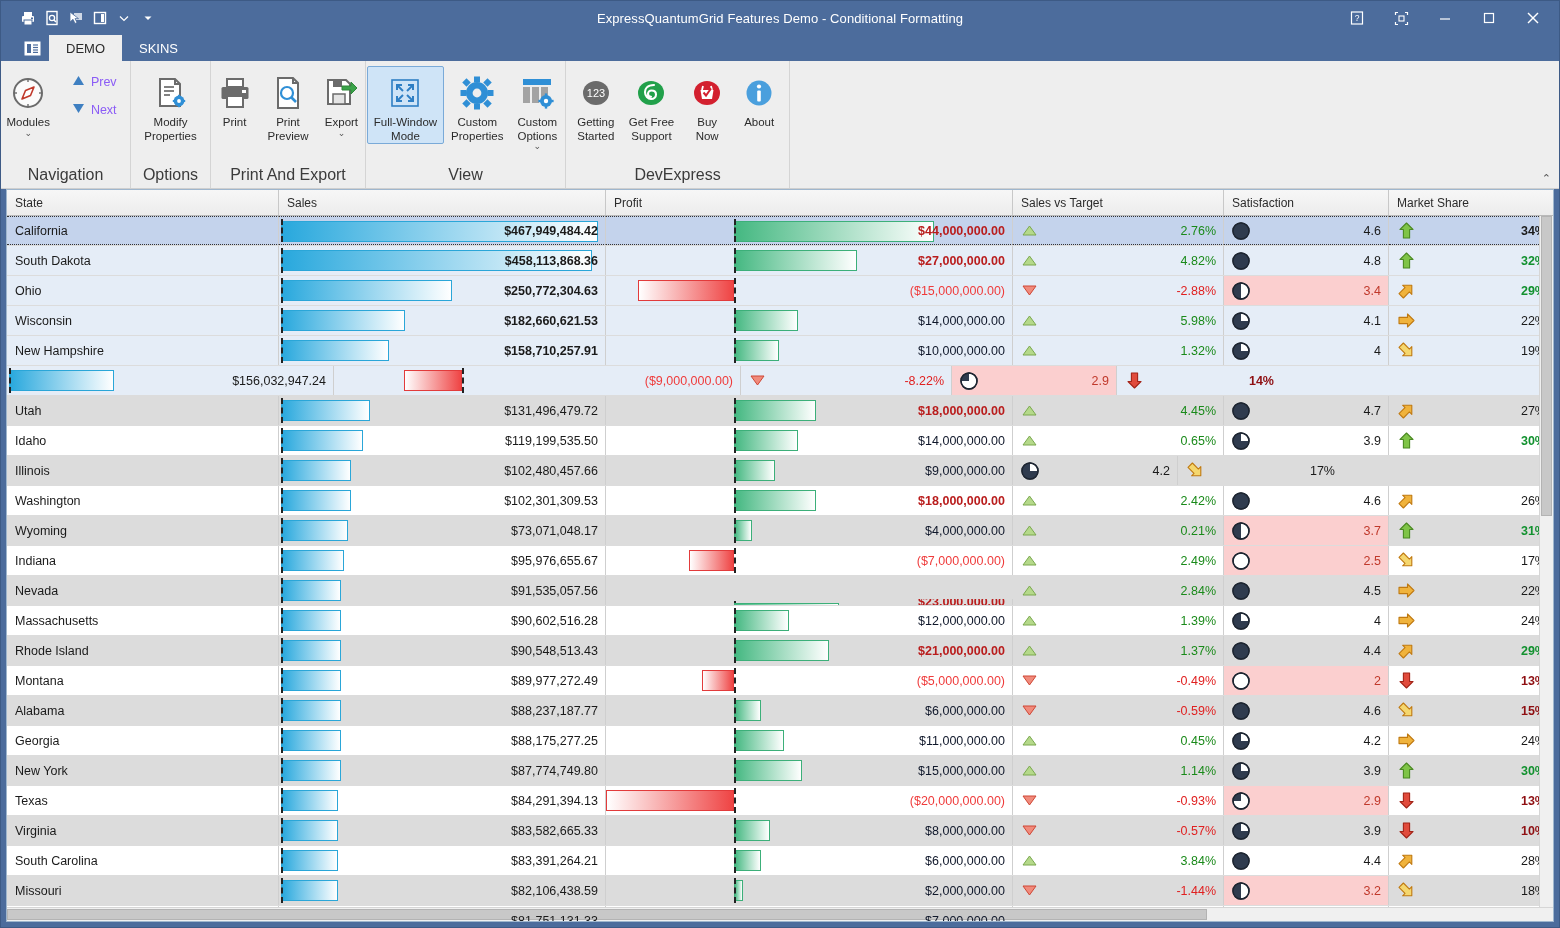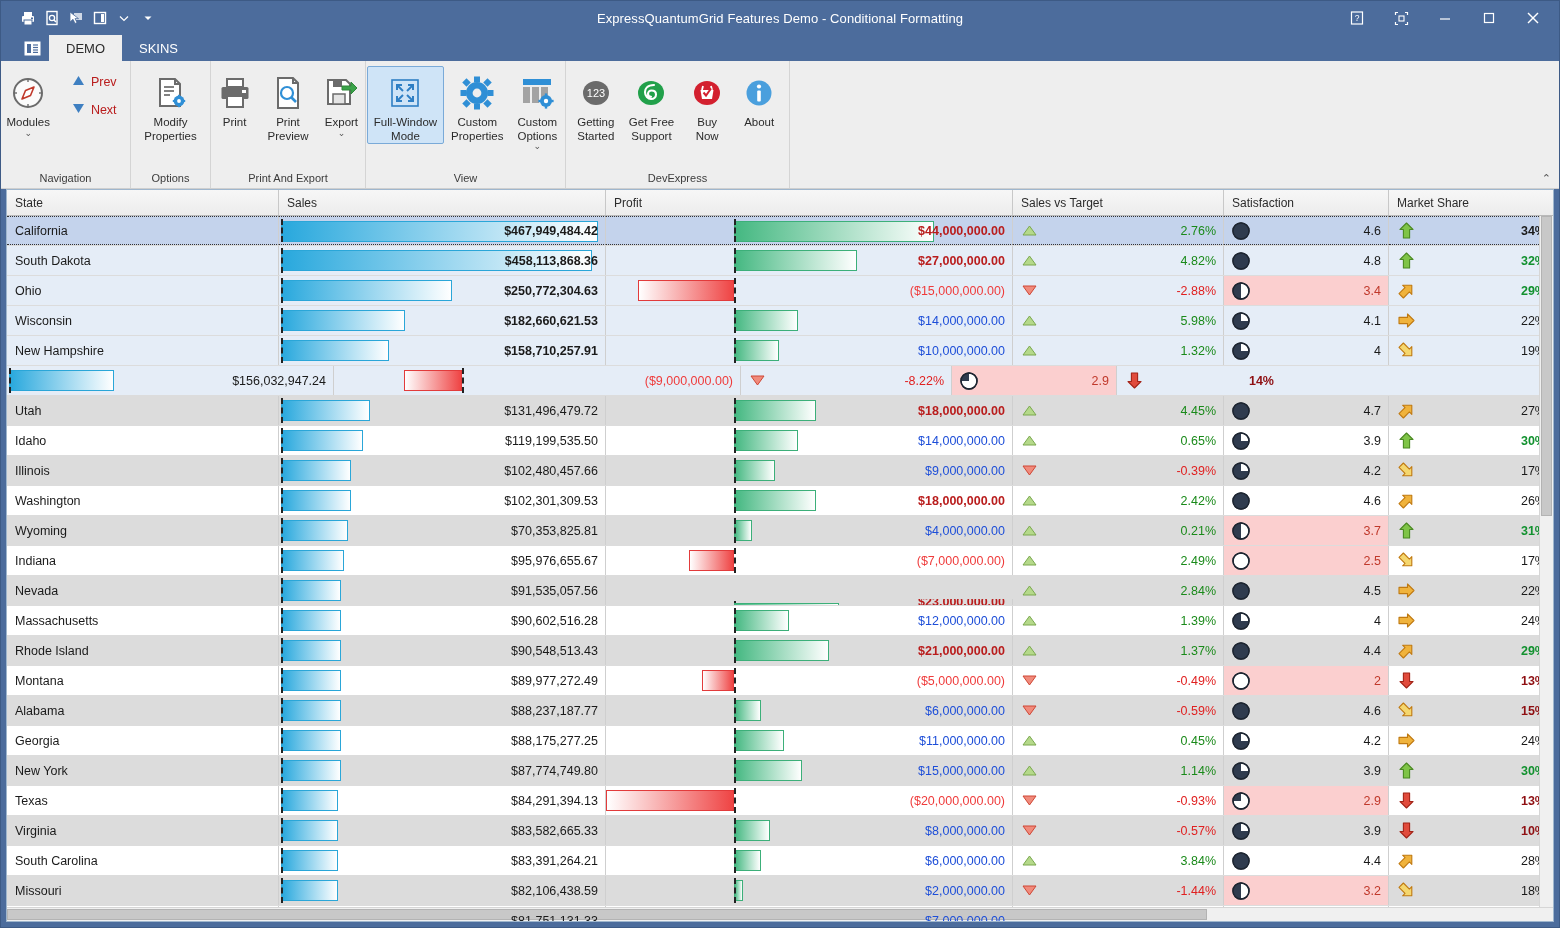--- a/index.html
+++ b/index.html
@@ -84,42 +84,42 @@
   .rgroup {
     display:flex; flex-direction:column;
     align-items:center; justify-content:flex-start;
     border-right:1px solid #d4d4d4;
     padding-top:5px;
     position:relative;
   }
   .rgroup:last-of-type { border-right:1px solid #d4d4d4; }
   .rgroup-items { display:flex; align-items:flex-start; height:102px; }
   .rgroup-label {
-    font-size:11px; color:#3b3b3b;
+    font-size:16px; color:#3b3b3b;
     text-align:center; width:100%;
     position:absolute; bottom:4px; left:0;
   }
 
   .rbtn {
     display:flex; flex-direction:column; align-items:center;
     padding:4px 6px 0; min-width:52px; cursor:default;
     border:1px solid transparent; border-radius:2px;
   }
   .rbtn .ico { height:44px; display:flex; align-items:center; justify-content:center; }
   .rbtn .cap {
     font-size:11.5px; color:#2b2b2b; text-align:center;
     line-height:13.5px; margin-top:1px; white-space:pre-line;
   }
   .rbtn.sel { background:#cfe4f7; border:1px solid #7aaad8; }
   .chev-s { font-size:9px; color:#555; line-height:8px; margin-top:-1px;}
 
   .navsmall { display:flex; flex-direction:column; justify-content:center; padding:6px 8px 0; gap:8px;}
   .navsmall .sbtn {
     display:flex; align-items:center; gap:6px;
-    font-size:12.5px; color:#b91c1c; padding:2px 6px;
+    font-size:12.5px; color:#8b5cf6; padding:2px 6px;
     border:1px solid transparent; border-radius:2px;
   }
 
   .ribbon-collapse {
     position:absolute; right:8px; bottom:3px;
     font-size:11px; color:#555;
   }
 
   
   .grid-wrap {
@@ -178,21 +178,21 @@
   }
   .sval { position:relative; z-index:2; margin-left:auto; padding-right:7px; }
   .sval.b { font-weight:bold; }
 
   
   .c-profit { position:relative; }
   .pbar { position:absolute; top:4px; height:21px; box-sizing:border-box; }
   .pbar.pos { background:linear-gradient(to right,#44b881,#ffffff); border:1px solid #3caf79; }
   .pbar.neg { background:linear-gradient(to right,#ffffff,#ef4444); border:1px solid #e23b3b; }
   .pval { position:relative; z-index:2; margin-left:auto; padding-right:7px; }
-  .pval.pos { color:#1d4ed8;text-align:center; }
+  .pval.pos { color:#0f172a;text-align:center; }
   .pval.posb { color:#b91c1c; font-weight:bold; }
   .pval.neg { color:#ef3b3b; }
 
   
   .c-svt { position:relative; padding-left:6px; }
   .svt-ico { width:20px; flex:0 0 20px; display:flex; align-items:center; justify-content:center; }
   .svt-val { margin-left:auto; padding-right:7px; }
   .svt-val.up { color:#1a8a1a; }
   .svt-val.dn { color:#e02020; }
 
@@ -911,28 +911,20 @@
           <div class="cell c-sales" style="flex: 0 0 327px;">
             <div class="sbar" style="width:70px"></div>
             <div class="axis-dash" style="left:2px"></div>
             <span class="sval">$102,480,457.66</span>
           </div>
           <div class="cell c-profit" style="flex: 0 0 407px;">
             <div class="pbar pos" style="left:128px;width:41px"></div>
             <div class="axis-dash" style="left:128px"></div>
             <span class="pval pos">$9,000,000.00</span>
           </div>
-          <div class="cell c-svt" style="flex: 0 0 211px;">
-            <span class="svt-ico">
-              <svg width="15" height="13" viewBox="0 0 15 13">
-                <path d="M7.5 11 L1 2 L14 2 Z" fill="#f08b7c" stroke="#cf4634" stroke-width="1"></path>
-              </svg>
-            </span>
-            <span class="svt-val dn">-0.39%</span>
-          </div>
           <div class="cell c-sat" style="flex: 0 0 165px;">
             <span class="sat-ico">
               <svg width="18" height="18" viewBox="0 0 18 18">
                 <circle cx="9" cy="9" r="8" fill="#ffffff" stroke="#1d2531" stroke-width="1.4"></circle>
                 <path d="M9 9 L9 1 A8 8 0 1 0 17 9 Z" fill="#2f3b4e"></path>
                 <circle cx="9" cy="9" r="8" fill="none" stroke="#1d2531" stroke-width="1.4"></circle>
               </svg>
             </span>
             <span class="sat-val">4.2</span>
           </div>
@@ -990,21 +982,21 @@
             <span class="ms-val ">26%</span>
           </div>
         </div>
         <div class="row alt">
           <div class="cell state" style="flex: 0 0 272px;">
             <span>Wyoming</span>
           </div>
           <div class="cell c-sales" style="flex: 0 0 327px;">
             <div class="sbar" style="width:67px"></div>
             <div class="axis-dash" style="left:2px"></div>
-            <span class="sval">$70,353,825.81</span>
+            <span class="sval">$73,071,048.17</span>
           </div>
           <div class="cell c-profit" style="flex: 0 0 407px;">
             <div class="pbar pos" style="left:128px;width:18px"></div>
             <div class="axis-dash" style="left:128px"></div>
             <span class="pval pos">$4,000,000.00</span>
           </div>
           <div class="cell c-svt" style="flex: 0 0 211px;">
             <span class="svt-ico">
               <svg width="15" height="13" viewBox="0 0 15 13">
                 <path d="M7.5 2 L14 11 L1 11 Z" fill="#b5d98a" stroke="#7aa84f" stroke-width="1"></path>

